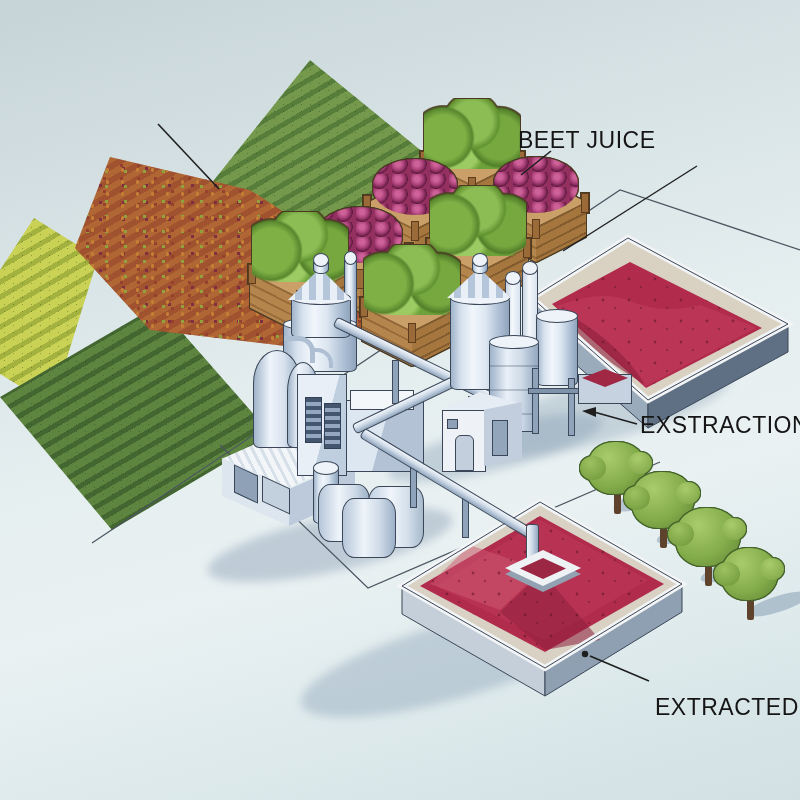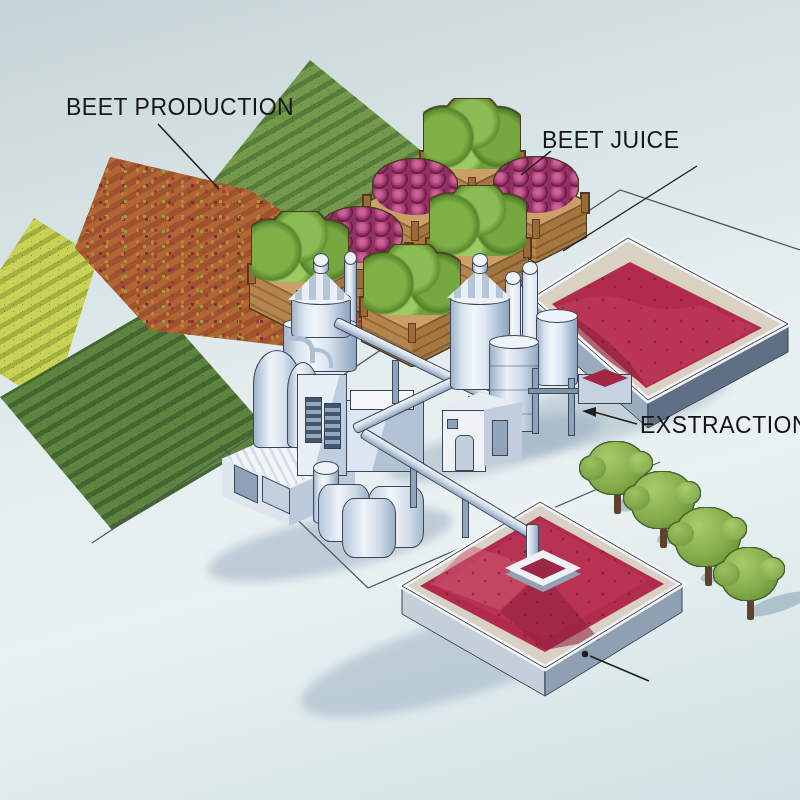--- a/index.html
+++ b/index.html
@@ -311,18 +311,18 @@
   <svg width="800" height="800" style="z-index:89">
     <path d="M158,124 L219,189" stroke="#1f1f1f" stroke-width="1.6"></path>
     <path d="M551,151 L521,175" stroke="#1f1f1f" stroke-width="1.6"></path>
     <path d="M697,166 L563,251" stroke="#1f1f1f" stroke-width="1.4"></path>
     <path d="M637,424 L594,412" stroke="#1f1f1f" stroke-width="1.6"></path>
     <polygon points="596,407 596,417 582,411" fill="#1f1f1f"></polygon>
     <path d="M649,681 L590,656" stroke="#1f1f1f" stroke-width="1.6"></path>
     <circle cx="585" cy="654" r="3.2" fill="#1f1f1f"></circle>
   </svg>
 
-  <div class="lab" style="left:66px;top:94px">BEET PRODUCTION</div>
-  <div class="lab" style="left:542px;top:127px">BEET JUICE</div>
+  <div class="lab" style="left:518px;top:127px">BEET JUICE</div>
   <div class="lab" style="left:640px;top:412px">EXSTRACTION</div>
   <div class="lab" style="left:655px;top:645px;line-height:25px">
+    <span style="display:block">EXTRACTED</span>
   </div>
 </div>
 
 </body></html>

